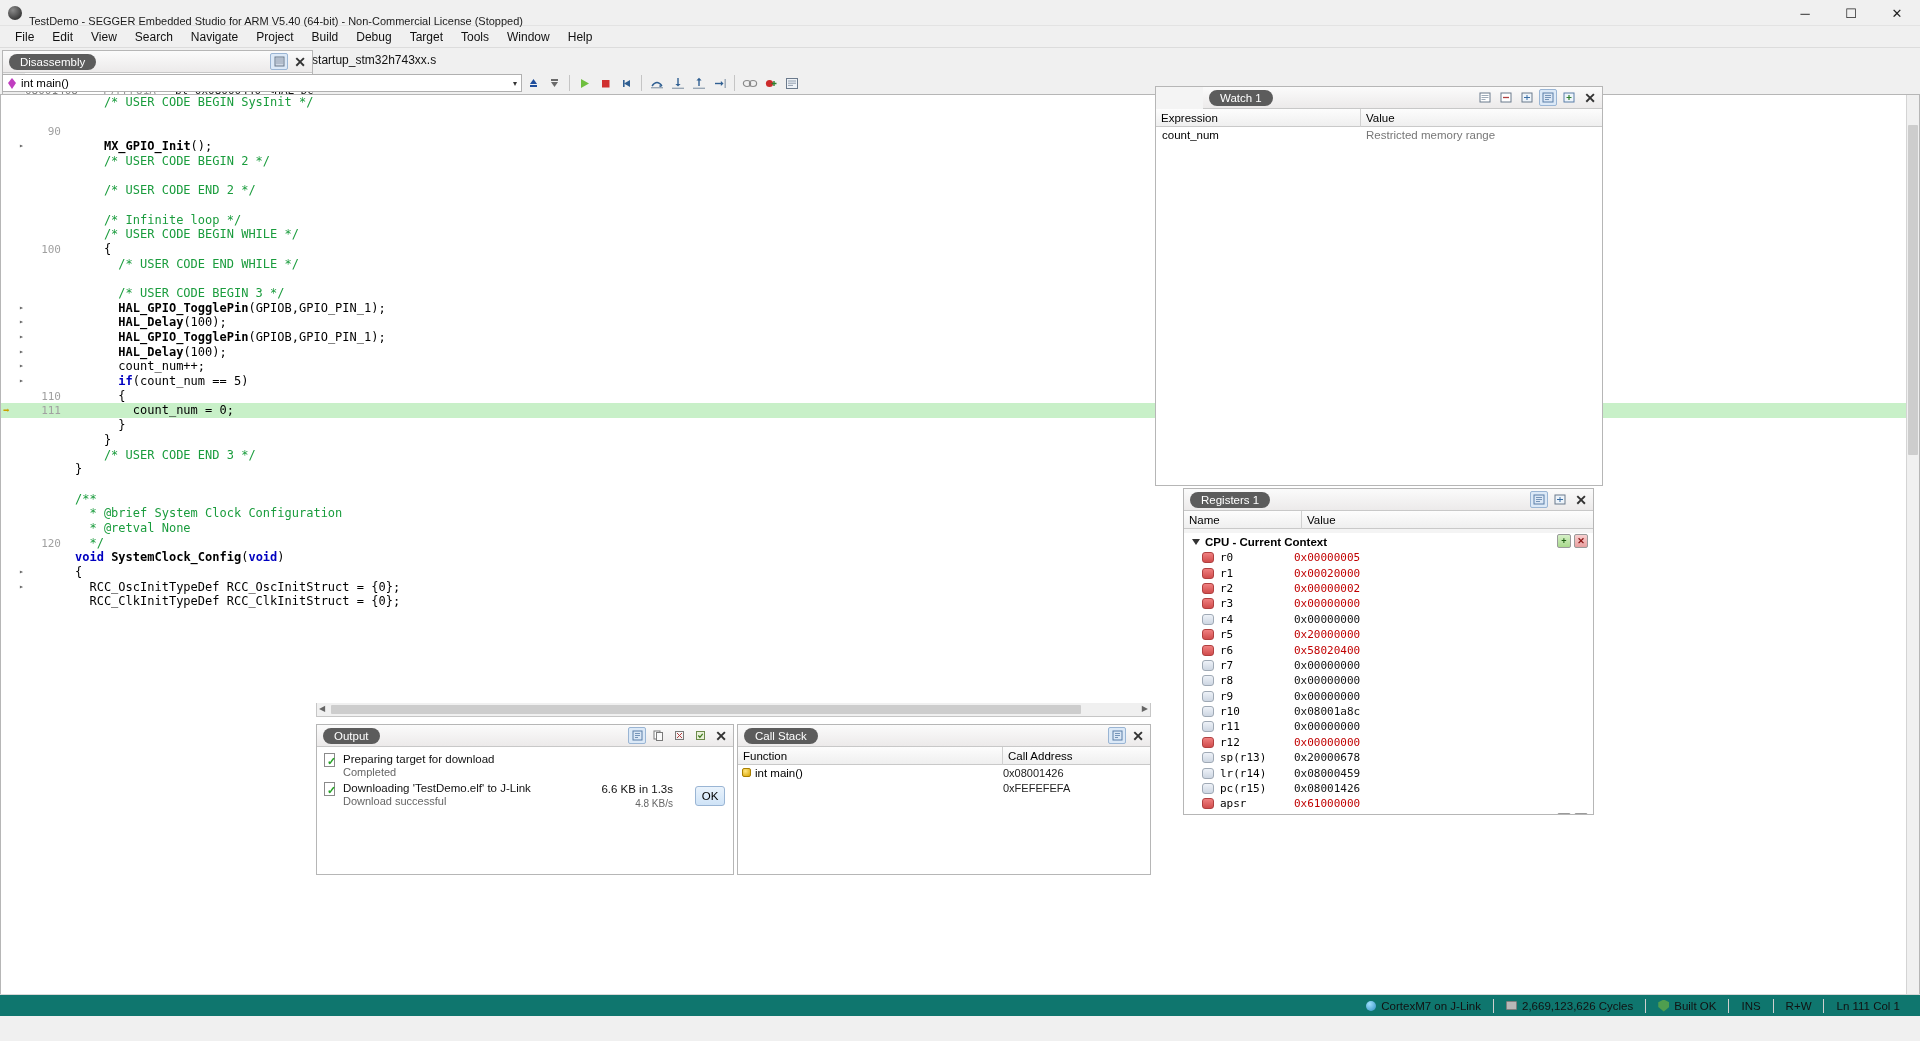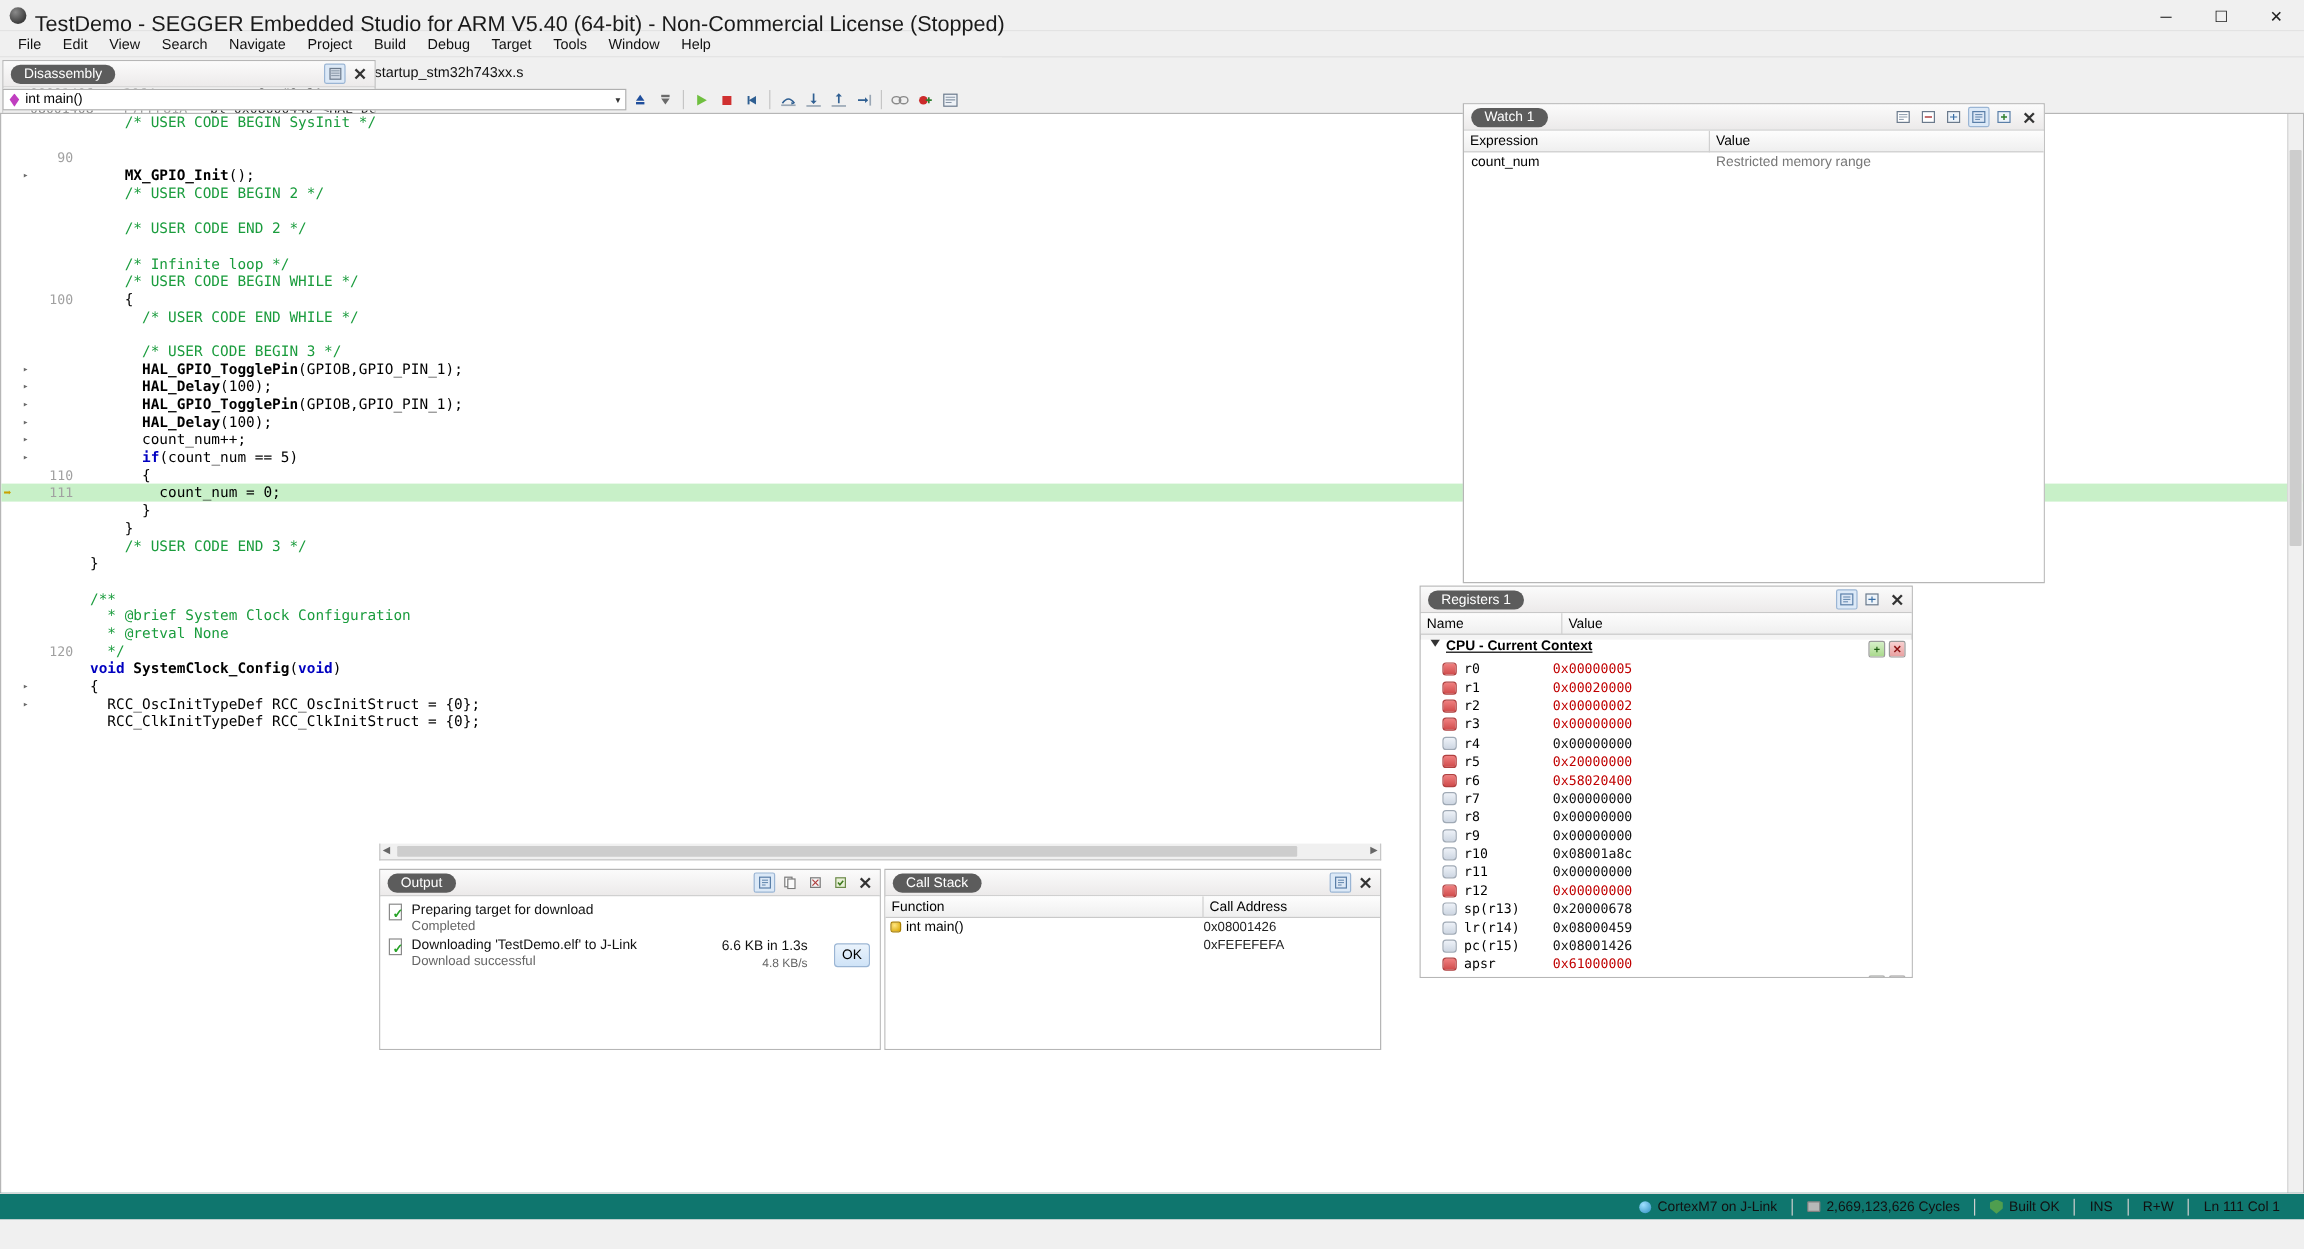--- a/index.html
+++ b/index.html
@@ -18,21 +18,21 @@
   #titlebar {
     height: 26px; display: flex; align-items: center;
     background: #f0f0f0; border-bottom: 1px solid #e3e3e3;
     position: relative;
   }
   #titlebar .tb-icon {
     width: 14px; height: 14px; margin: 0 7px 0 8px;
     border-radius: 50%;
     background: radial-gradient(circle at 35% 30%, #8a8a8a, #3d3d3d 70%);
   }
-  #titlebar .tb-text { font-size: 18px; color: #1a1a1a; margin-top: 16px; }
+  #titlebar .tb-text { font-size: 11px; color: #1a1a1a; margin-top: 16px; }
   #winbtns { position: absolute; right: 0; top: 0; height: 26px; display: flex; }
   #winbtns div {
     width: 46px; height: 26px; display: flex; align-items: center; justify-content: center;
     font-size: 13px; color: #222;
   }
 
   
   #menubar { height: 22px; display: flex; align-items: center; padding-left: 6px;
              background: #f0f0f0; border-bottom: 1px solid #dcdcdc; }
   #menubar span { padding: 2px 9px; font-size: 12px; color: #111; }
@@ -188,32 +188,32 @@
   .grid-head div { padding: 0 5px; }
   .gh-sep { border-right: 1px solid #d0d0d0; height: 18px; display: flex; align-items: center; }
   .cs-row { display: flex; font-size: 11.5px; height: 15px; align-items: center; }
   .cs-fn { width: 265px; display: flex; align-items: center; padding-left: 4px; }
   .dot-y { width: 9px; height: 9px; border-radius: 2px;
            background: radial-gradient(circle at 35% 30%, #ffe680, #d9a400);
            border: 1px solid #a97f00; margin-right: 4px; flex: none; }
   .cs-addr { color: #222; font-size: 11px; }
 
   
-  #watch { left: 1219px; top: 38px; width: 485px; height: 400px; }
+  #watch { left: 1155px; top: 38px; width: 448px; height: 400px; padding-left: 47px; }
   #watch-body { position: absolute; top: 22px; left: 0; right: 0; bottom: 0; background: #fff; }
   .w-row { display: flex; font-size: 11.5px; height: 16px; align-items: center; }
   .w-name { width: 205px; padding-left: 6px; }
   .w-val { color: #777; padding-left: 5px; }
 
   
   #registers { left: 1155px; top: 440px; width: 411px; height: 327px; margin-left: 28px; }
   #reg-body { position: absolute; top: 44px; left: 0; right: 0; bottom: 0; background: #fff; overflow: hidden; }
   .reg-grouprow {
-    height: 17px; display: flex; font-size: 11.5px;
-    font-weight: bold; padding-left: 8px; position: relative; text-decoration: underline;
+    height: 17px; display: flex; align-items: center; font-size: 11.5px;
+    font-weight: bold; padding-left: 8px; position: relative;
   }
   .tri { width: 0; height: 0; border-left: 4px solid transparent; border-right: 4px solid transparent;
          border-top: 6px solid #333; margin-right: 5px; }
   .reg-row { height: 15.4px; display: flex; align-items: center; font-size: 11px; }
   .reg-led {
     width: 12px; height: 11px; border-radius: 3px; margin: 0 6px 0 18px; flex: none;
     border: 1px solid #9a9a9a;
   }
   .reg-led.on { background: linear-gradient(#f08080,#d04c4c); border-color: #b04040; }
   .reg-led.off { background: linear-gradient(#eef2f8,#cdd6e2); border-color: #9fa9b5; }

